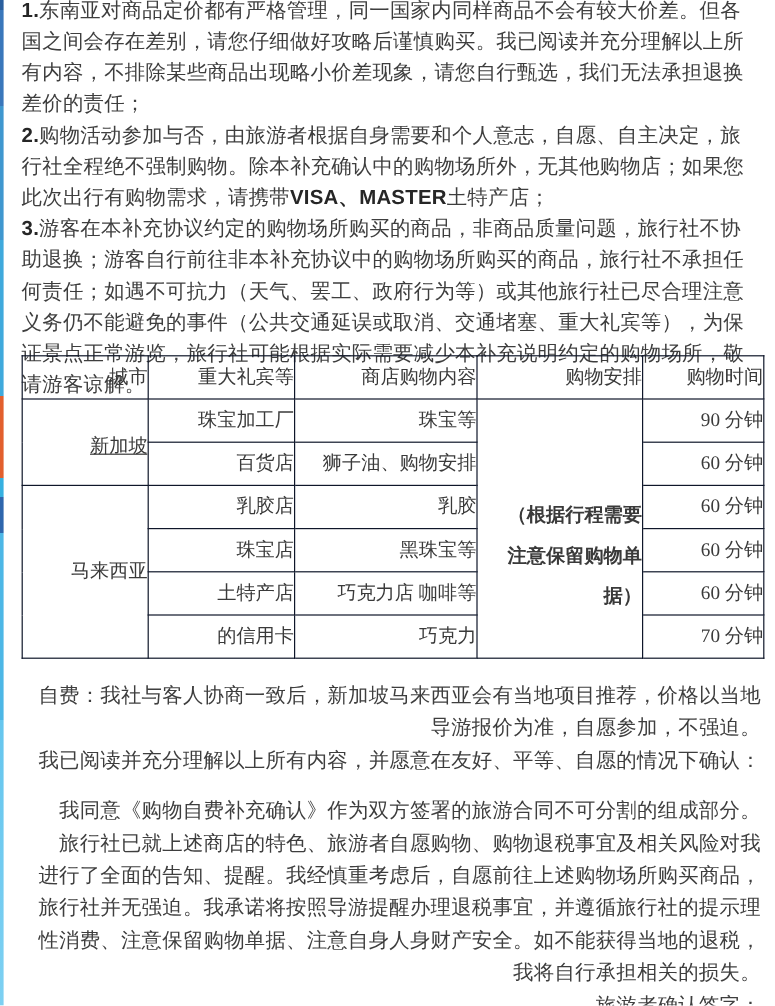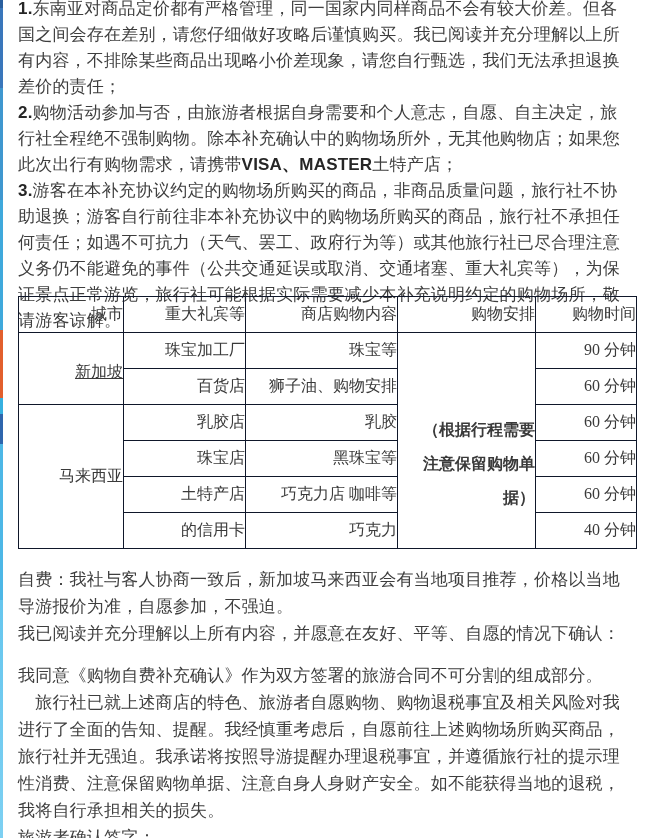--- a/index.html
+++ b/index.html
@@ -45,21 +45,21 @@
   table.shop td{height:35px;}
   col.c1{width:105px;}col.c2{width:122px;}col.c3{width:152px;}
   col.c4{width:138px;}col.c5{width:101px;}
   td.city-sg{vertical-align:top;text-decoration:underline;}
   td.city-sg .city-inner{padding-top:8px;}
   td.arrange{vertical-align:top;}
   .arrange-note{padding-top:46px;line-height:34px;font-weight:bold;}
   .confirm{
     position:absolute;left:18px;top:566px;width:616px;
   }
-  .cpara{font-size:17px;line-height:27px;letter-spacing:0.2px;}
+  .cpara{font-size:17px;line-height:27px;letter-spacing:0.2px;text-align:right;}
   .cpara.gap-above{margin-top:15px;}
 </style>
 </head>
 <body>
 
 <div class="left-strip"></div>
 
 <div class="terms">
     <div class="para"><b>1.</b><span>东南亚对商品定价都有严格管理，同一国家内同样商品不会有较大价差。但各国之间会存在差别，请您仔细做好攻略后谨慎购买。我已阅读并充分理解以上所有内容，不排除某些商品出现略小价差现象，请您自行甄选，我们无法承担退换差价的责任；</span></div>
     <div class="para"><b>2.</b><span>购物活动参加与否，由旅游者根据自身需要和个人意志，自愿、自主决定，旅行社全程绝不强制购物。除本补充确认中的购物场所外，无其他购物店；如果您此次出行有购物需求，请携带</span><b>VISA、MASTER</b><span>土特产店；</span></div>
@@ -116,21 +116,21 @@
           <td>60 分钟</td>
         </tr>
         <tr>
           <td>土特产店</td>
           <td>巧克力店 咖啡等</td>
           <td>60 分钟</td>
         </tr>
         <tr>
           <td>的信用卡</td>
           <td>巧克力</td>
-          <td>40 分钟</td>
+          <td>70 分钟</td>
         </tr>
       </tbody>
   </table>
 </div>
 
 <div class="confirm">
     <div class="cpara">自费：我社与客人协商一致后，新加坡马来西亚会有当地项目推荐，价格以当地导游报价为准，自愿参加，不强迫。</div>
     <div class="cpara">我已阅读并充分理解以上所有内容，并愿意在友好、平等、自愿的情况下确认：</div>
     <div class="cpara gap-above">我同意《购物自费补充确认》作为双方签署的旅游合同不可分割的组成部分。</div>
     <div class="cpara">　旅行社已就上述商店的特色、旅游者自愿购物、购物退税事宜及相关风险对我进行了全面的告知、提醒。我经慎重考虑后，自愿前往上述购物场所购买商品，旅行社并无强迫。我承诺将按照导游提醒办理退税事宜，并遵循旅行社的提示理性消费、注意保留购物单据、注意自身人身财产安全。如不能获得当地的退税，我将自行承担相关的损失。</div>

